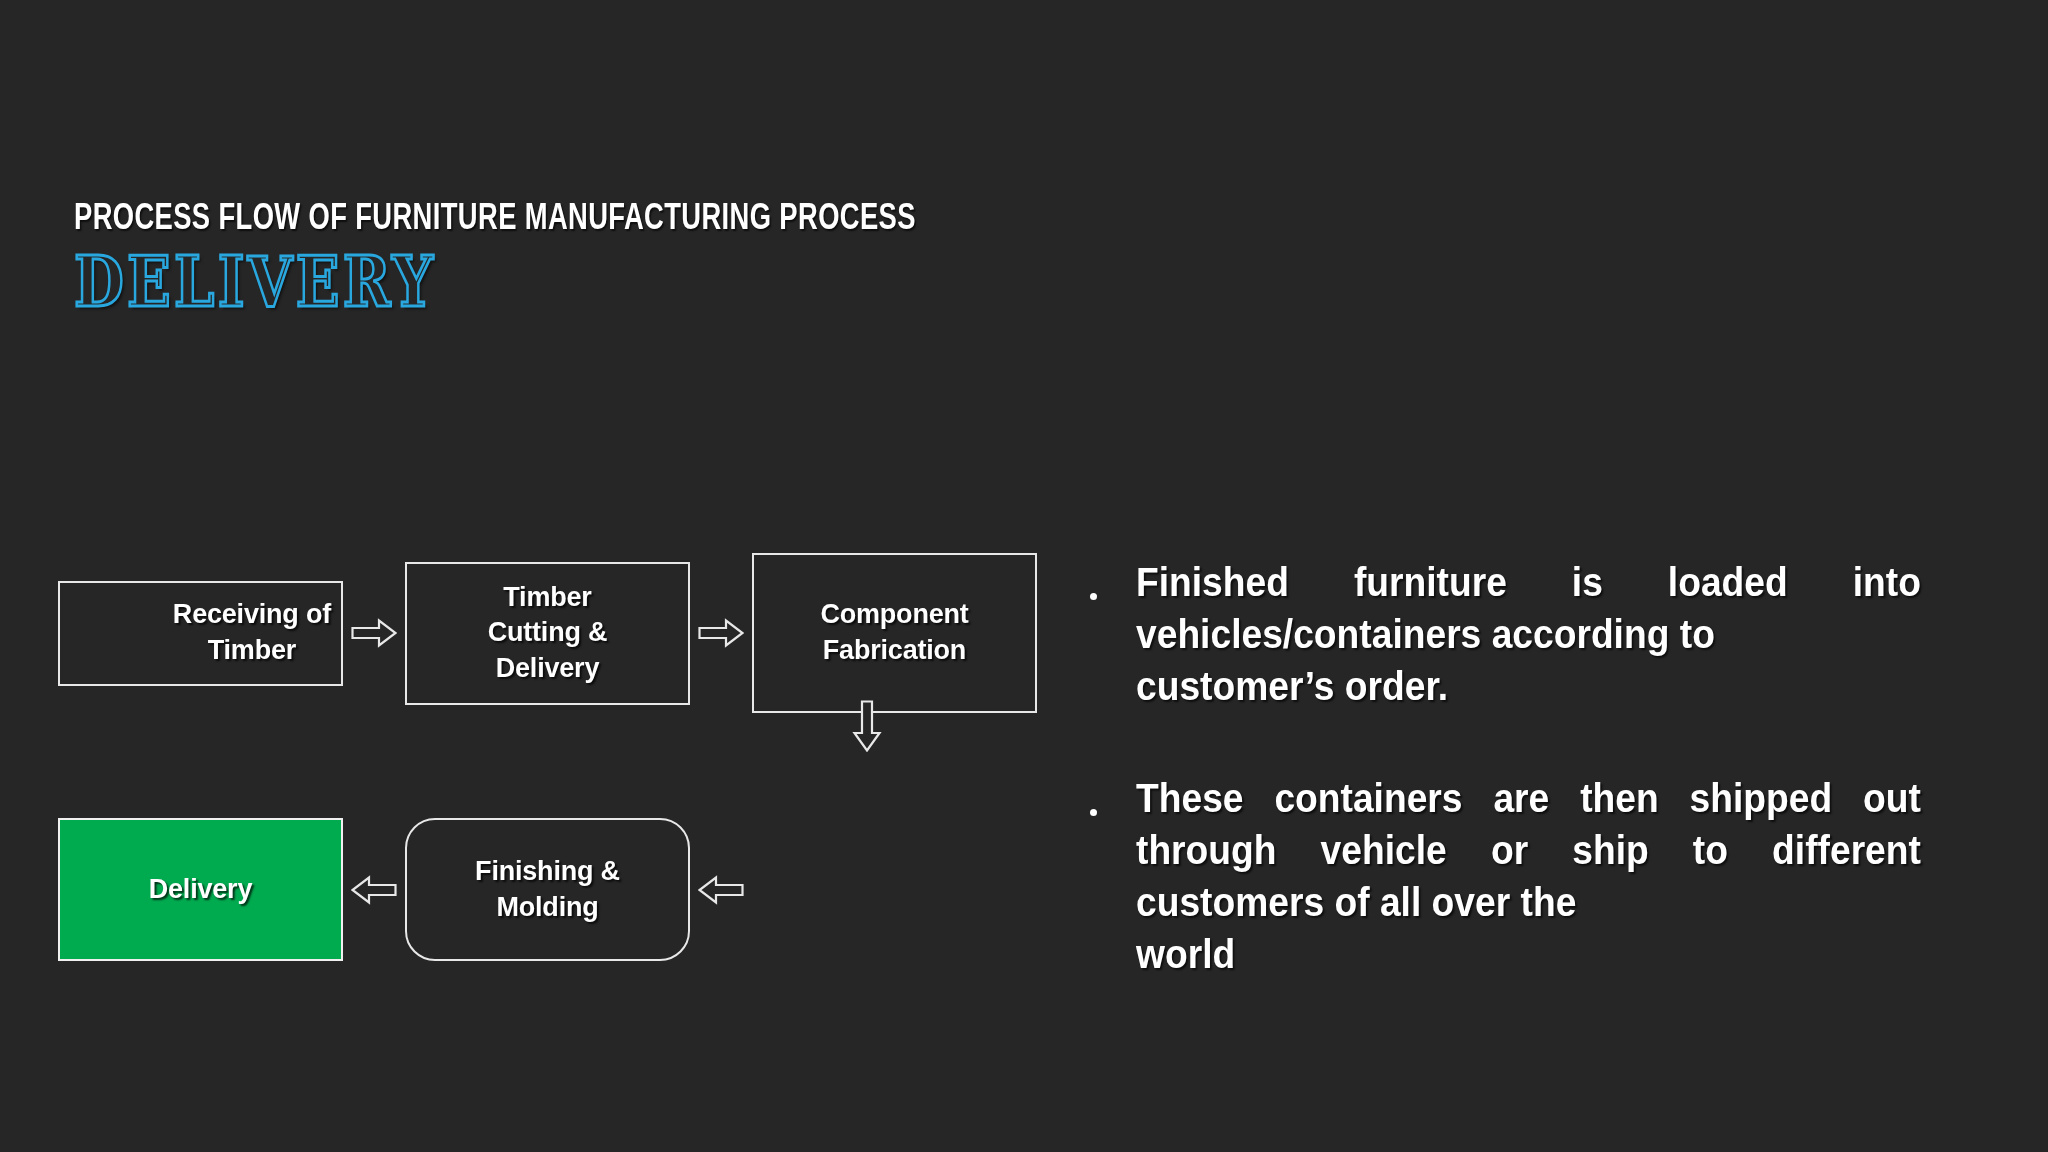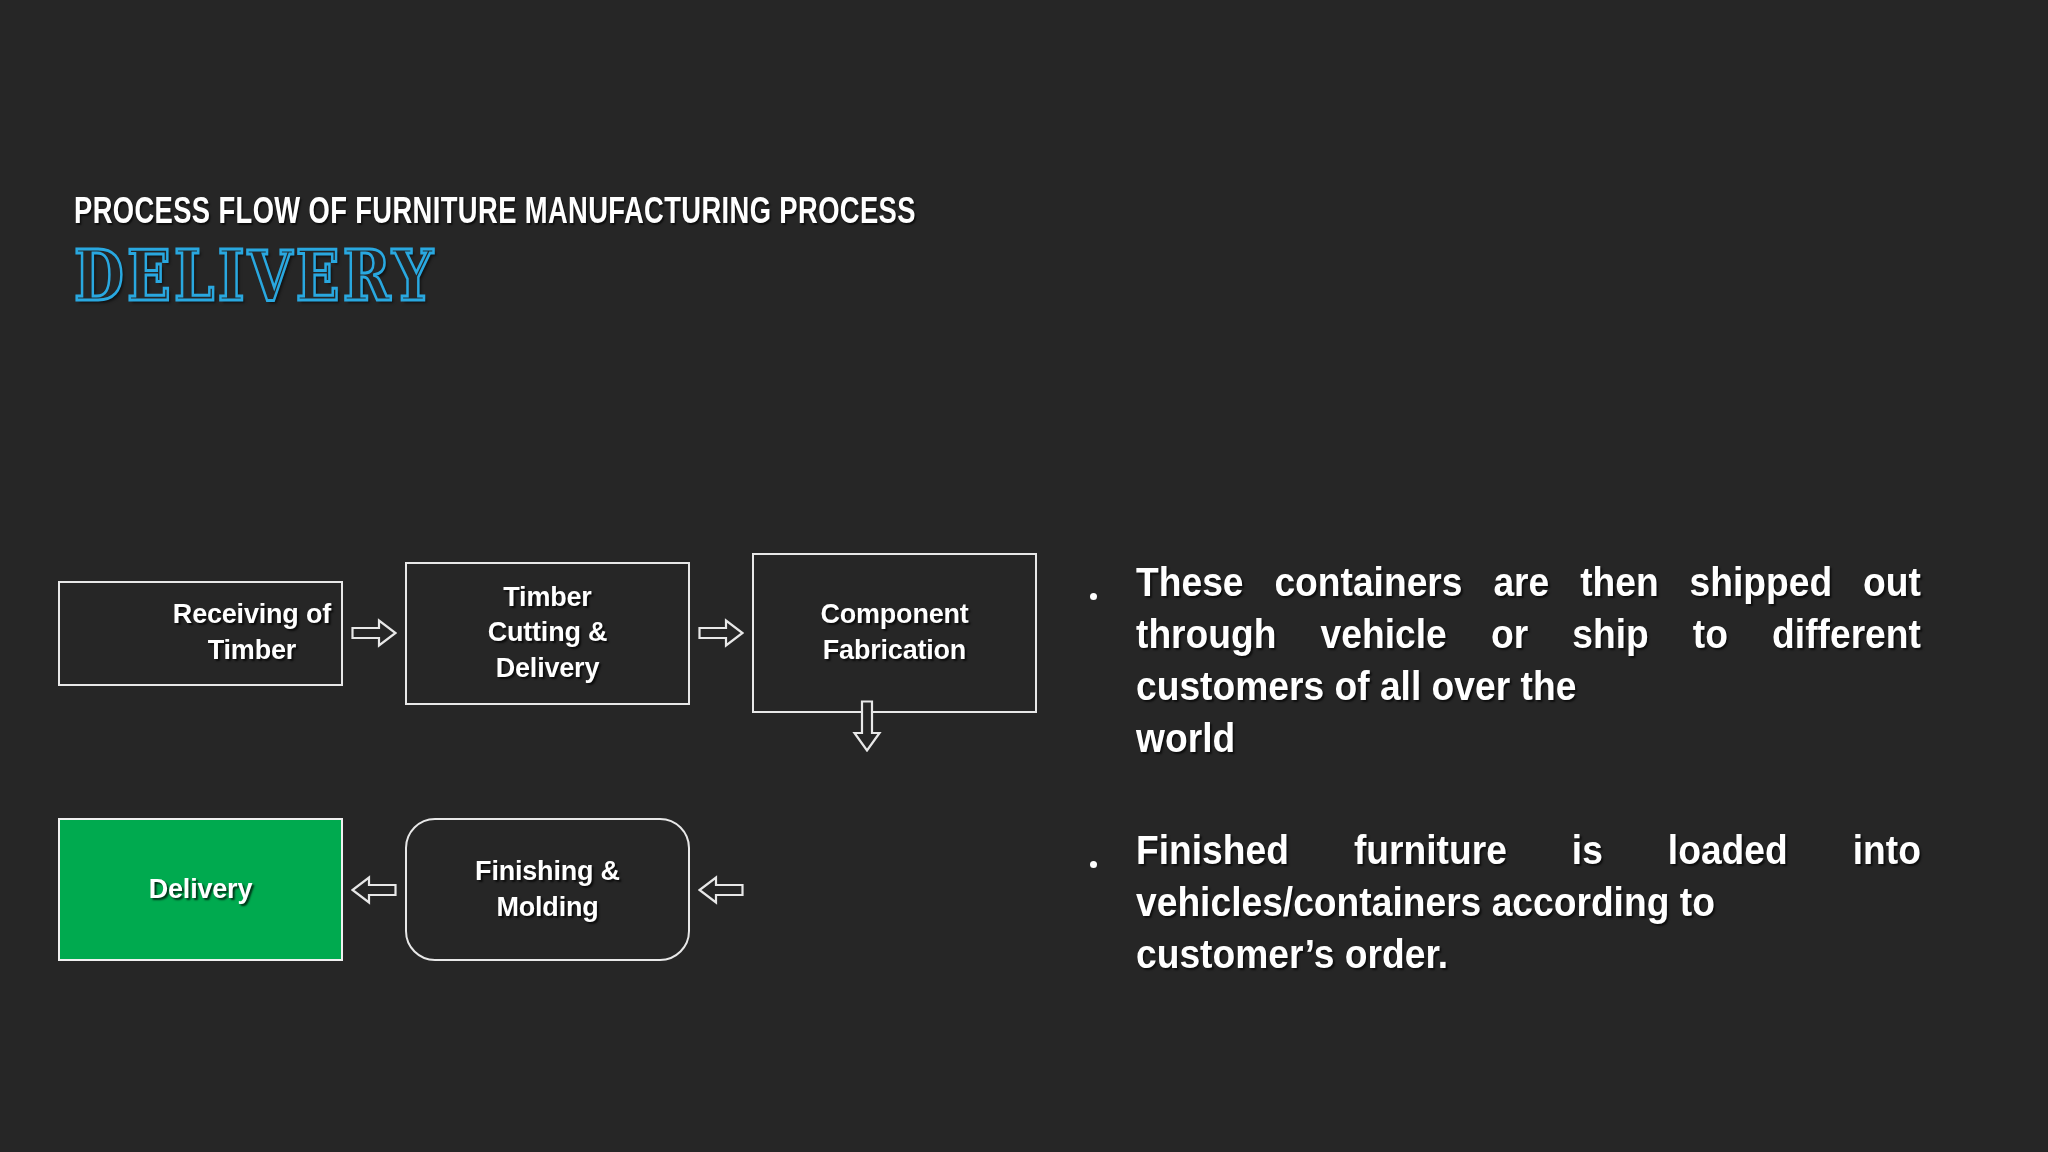--- a/index.html
+++ b/index.html
@@ -17,21 +17,21 @@
 
   .slide {
     position: absolute;
     inset: 0;
   }
 
   
   .header {
     position: absolute;
     left: 74px;
-    top: 192px;
+    top: 198px;
   }
   .kicker {
     font-family: "Liberation Sans Narrow", "Liberation Sans", sans-serif;
     font-weight: 700;
     font-size: 37px;
     letter-spacing: 0.5px;
     color: #ffffff;
     transform: scaleX(0.74);
     transform-origin: left center;
     white-space: nowrap;
@@ -244,27 +244,27 @@
     <svg class="arrow-v" viewBox="0 0 30 52">
       <path d="M10 1.5 L20 1.5 L20 33 L27.5 33 L15 50.5 L2.5 33 L10 33 Z"></path>
     </svg>
   </div>
 
   <div class="bullets">
 
     <div class="bullet">
       <div class="dot"><span></span></div>
       <div class="btext">
-        <span>These containers are then shipped out through vehicle or ship to different customers of all over the</span>
-        <span class="last-line">world</span>
+        <span>Finished furniture is loaded into vehicles/containers according to</span>
+        <span class="last-line">customer’s order.</span>
       </div>
     </div>
 
     <div class="bullet">
       <div class="dot"><span></span></div>
       <div class="btext">
-        <span>Finished furniture is loaded into vehicles/containers according to</span>
-        <span class="last-line">customer’s order.</span>
+        <span>These containers are then shipped out through vehicle or ship to different customers of all over the</span>
+        <span class="last-line">world</span>
       </div>
     </div>
   </div>
 
 </div>
 
 </body></html>

